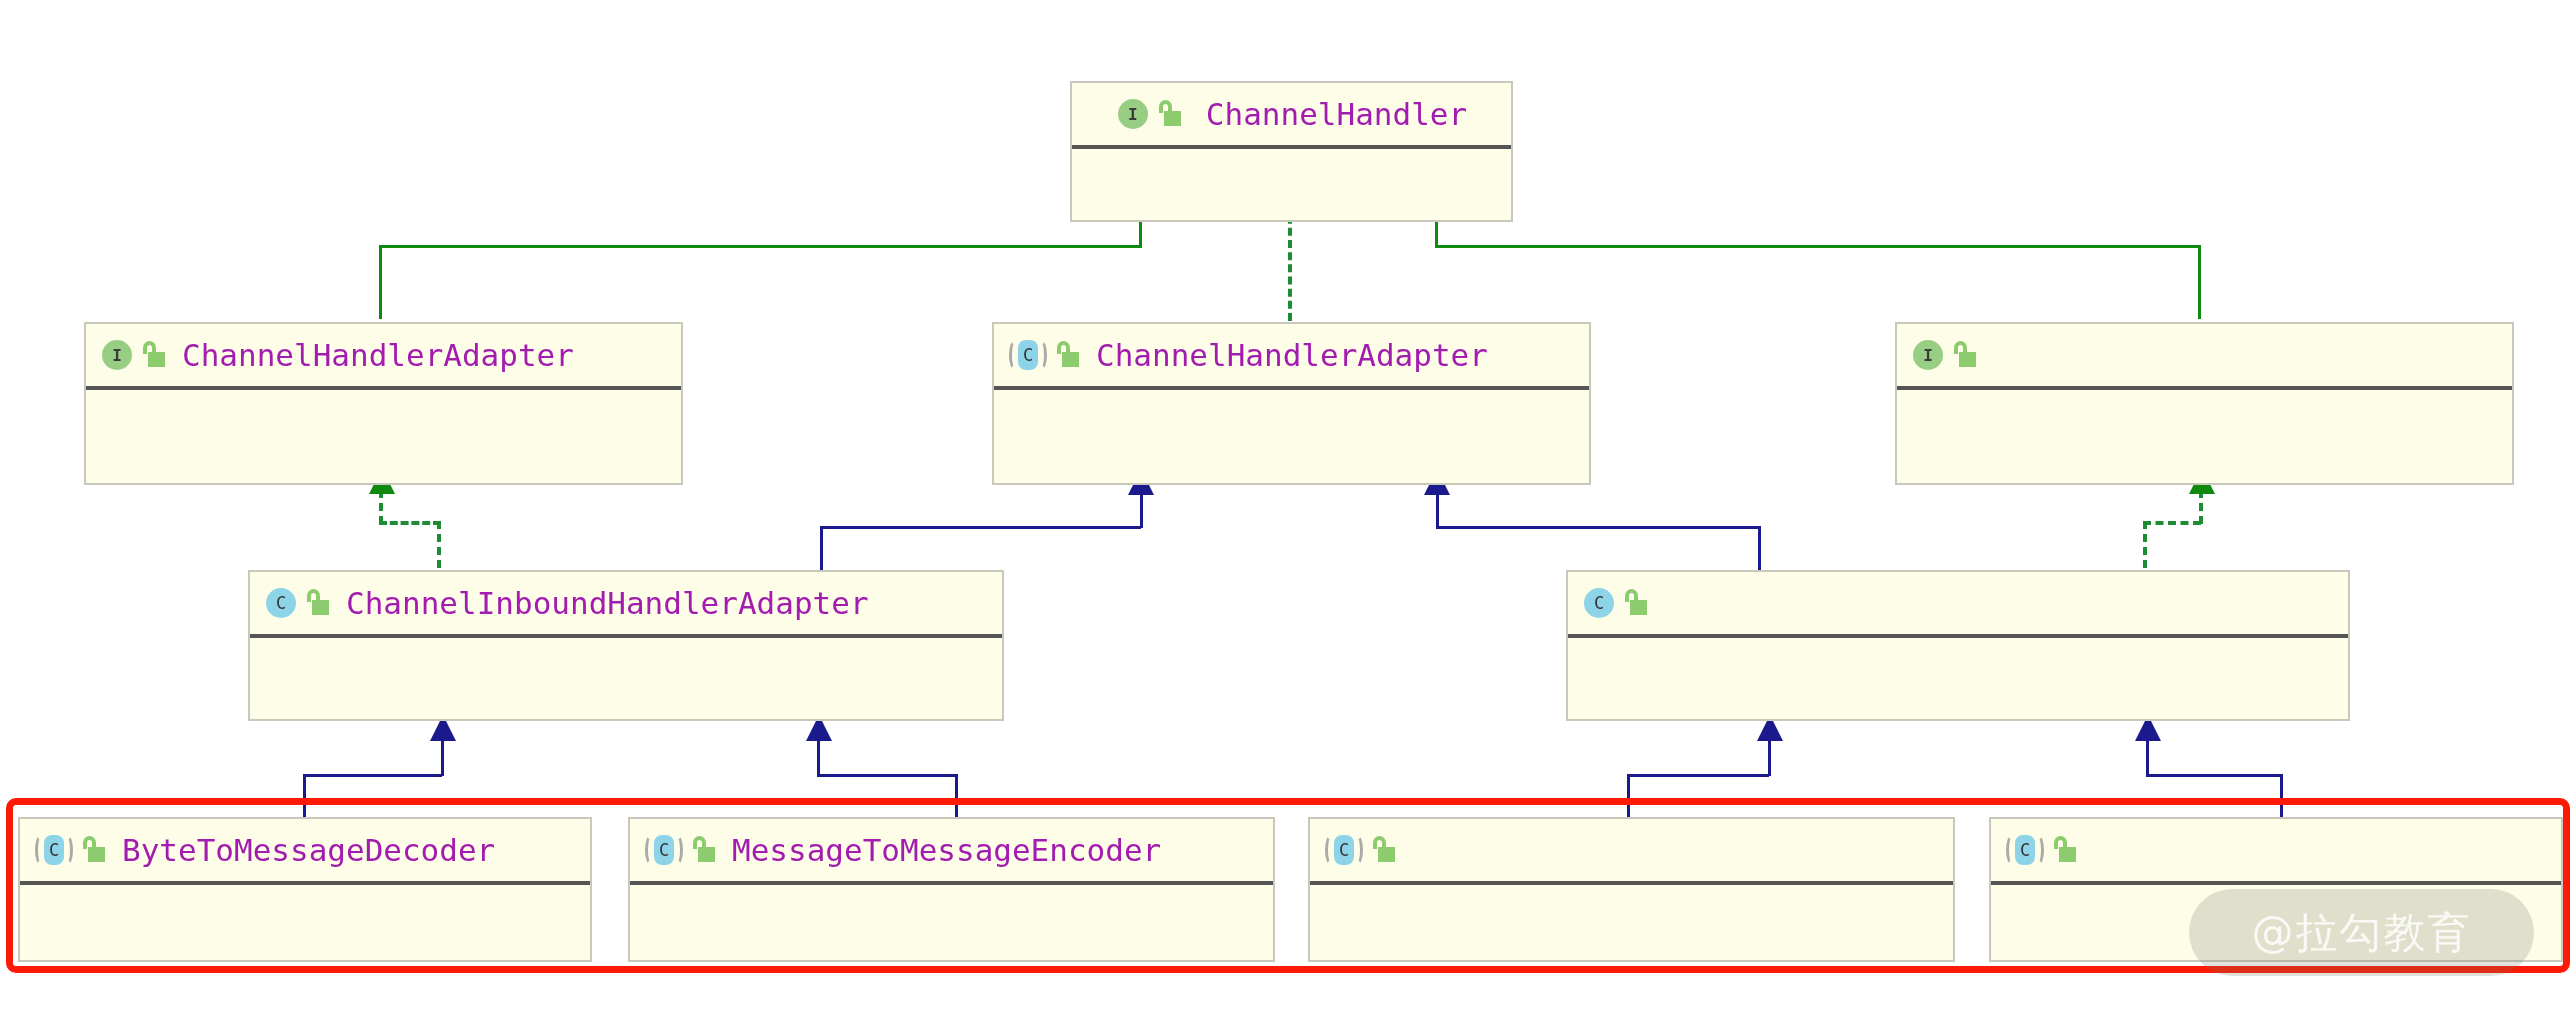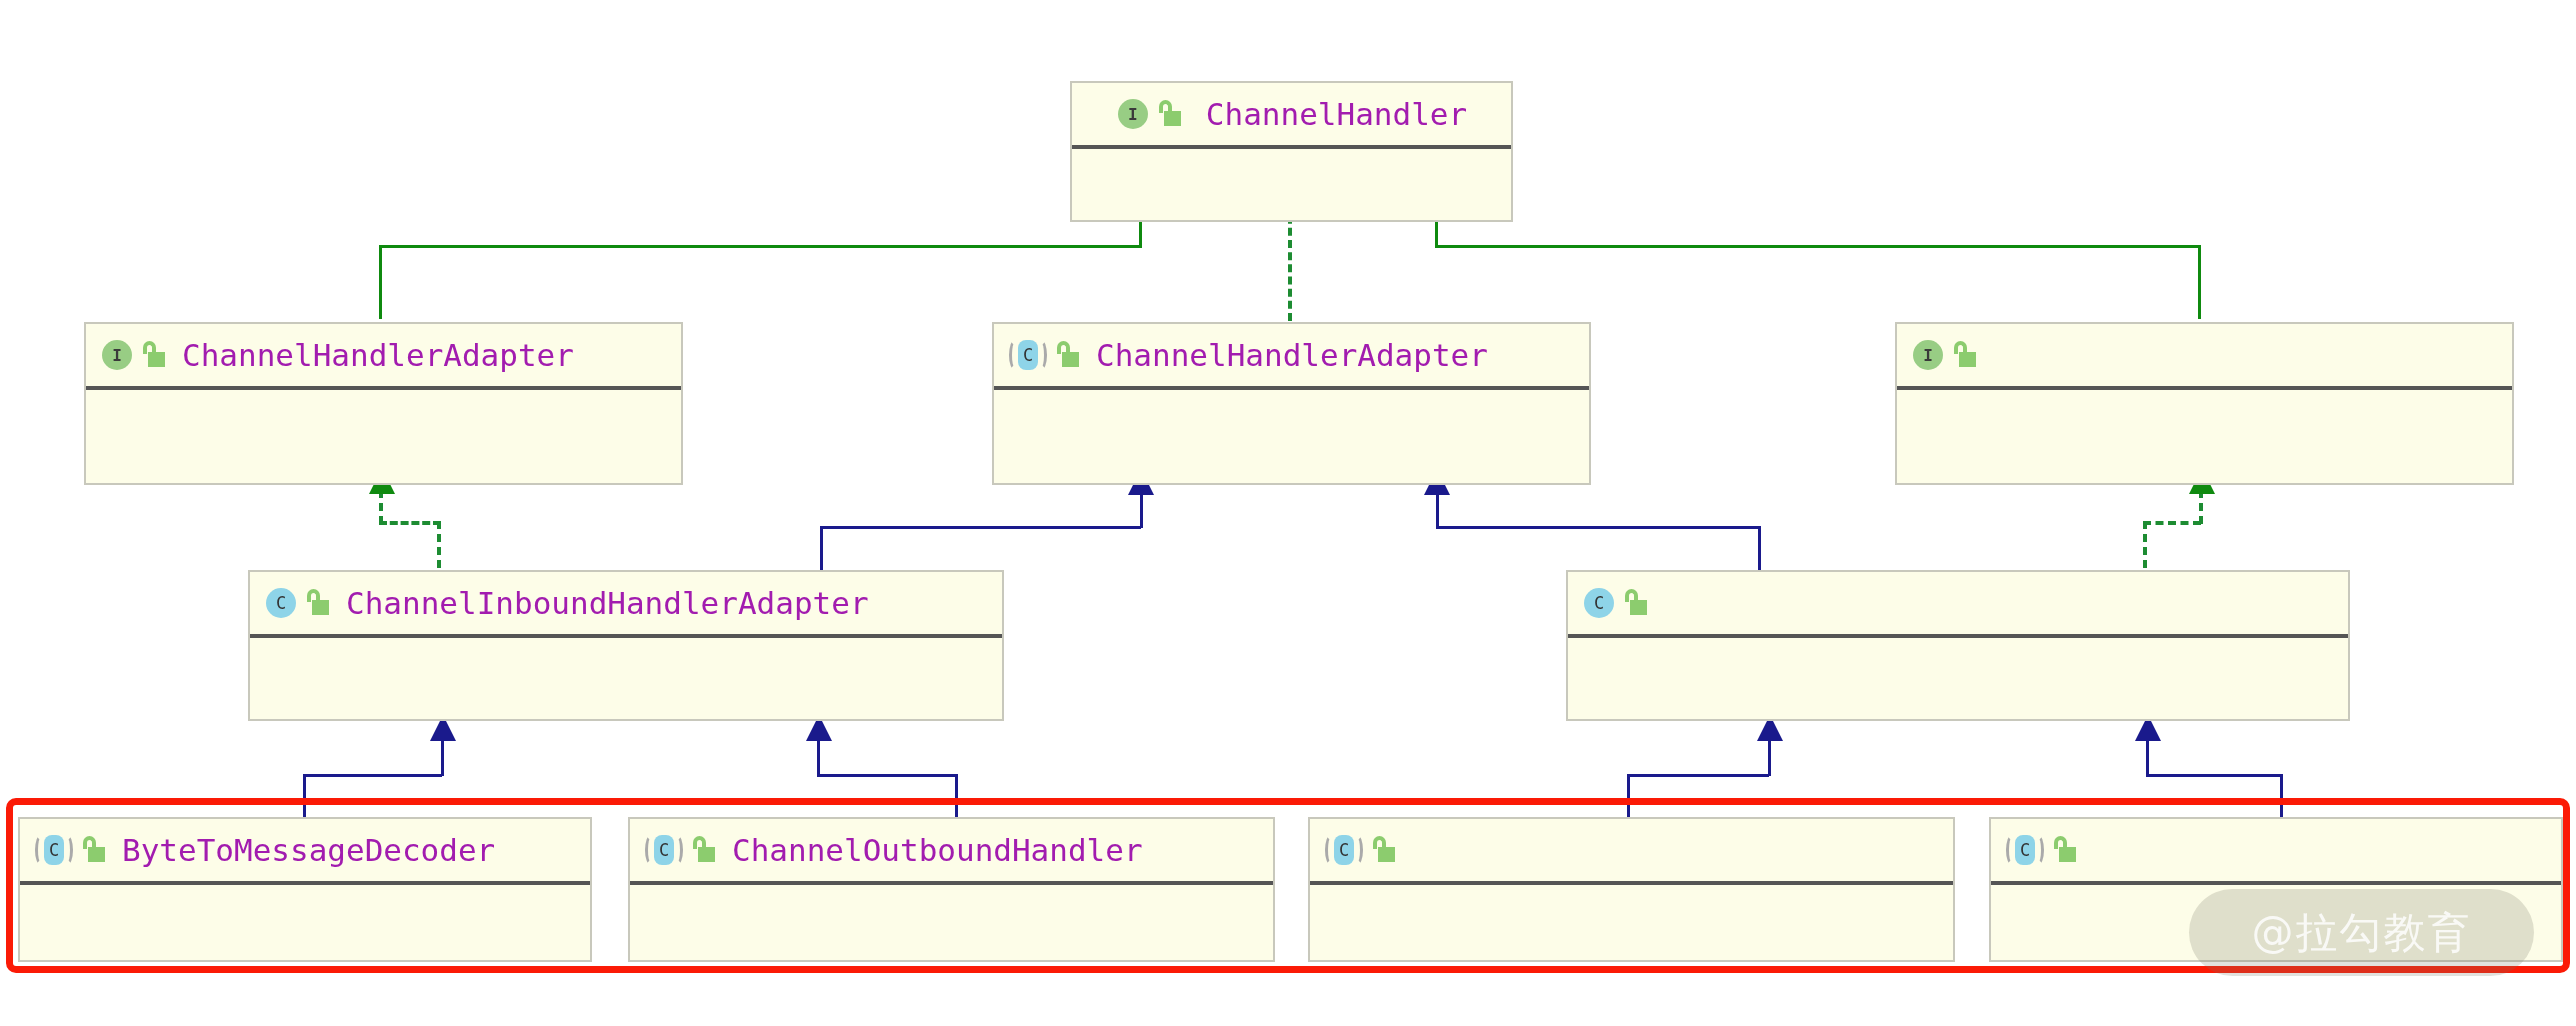--- a/index.html
+++ b/index.html
@@ -327,21 +327,21 @@
     <div class="node-header">
       <span class="badge abs">
         <span class="paren l"></span>
         <span class="glyph">C</span>
         <span class="paren r"></span>
       </span>
       <span class="lock">
         <span class="shackle"></span>
           <span class="body"></span>
       </span>
-      <span class="node-title">ChannelOutboundHandler</span>
+      <span class="node-title">MessageToMessageEncoder</span>
     </div>
     <div class="node-body"></div>
   </div>
 
   <div class="node" style="left:1308px; top:817px; width:647px; height:145px;">
     <div class="node-header">
       <span class="badge abs">
         <span class="paren l"></span>
         <span class="glyph">C</span>
         <span class="paren r"></span>

